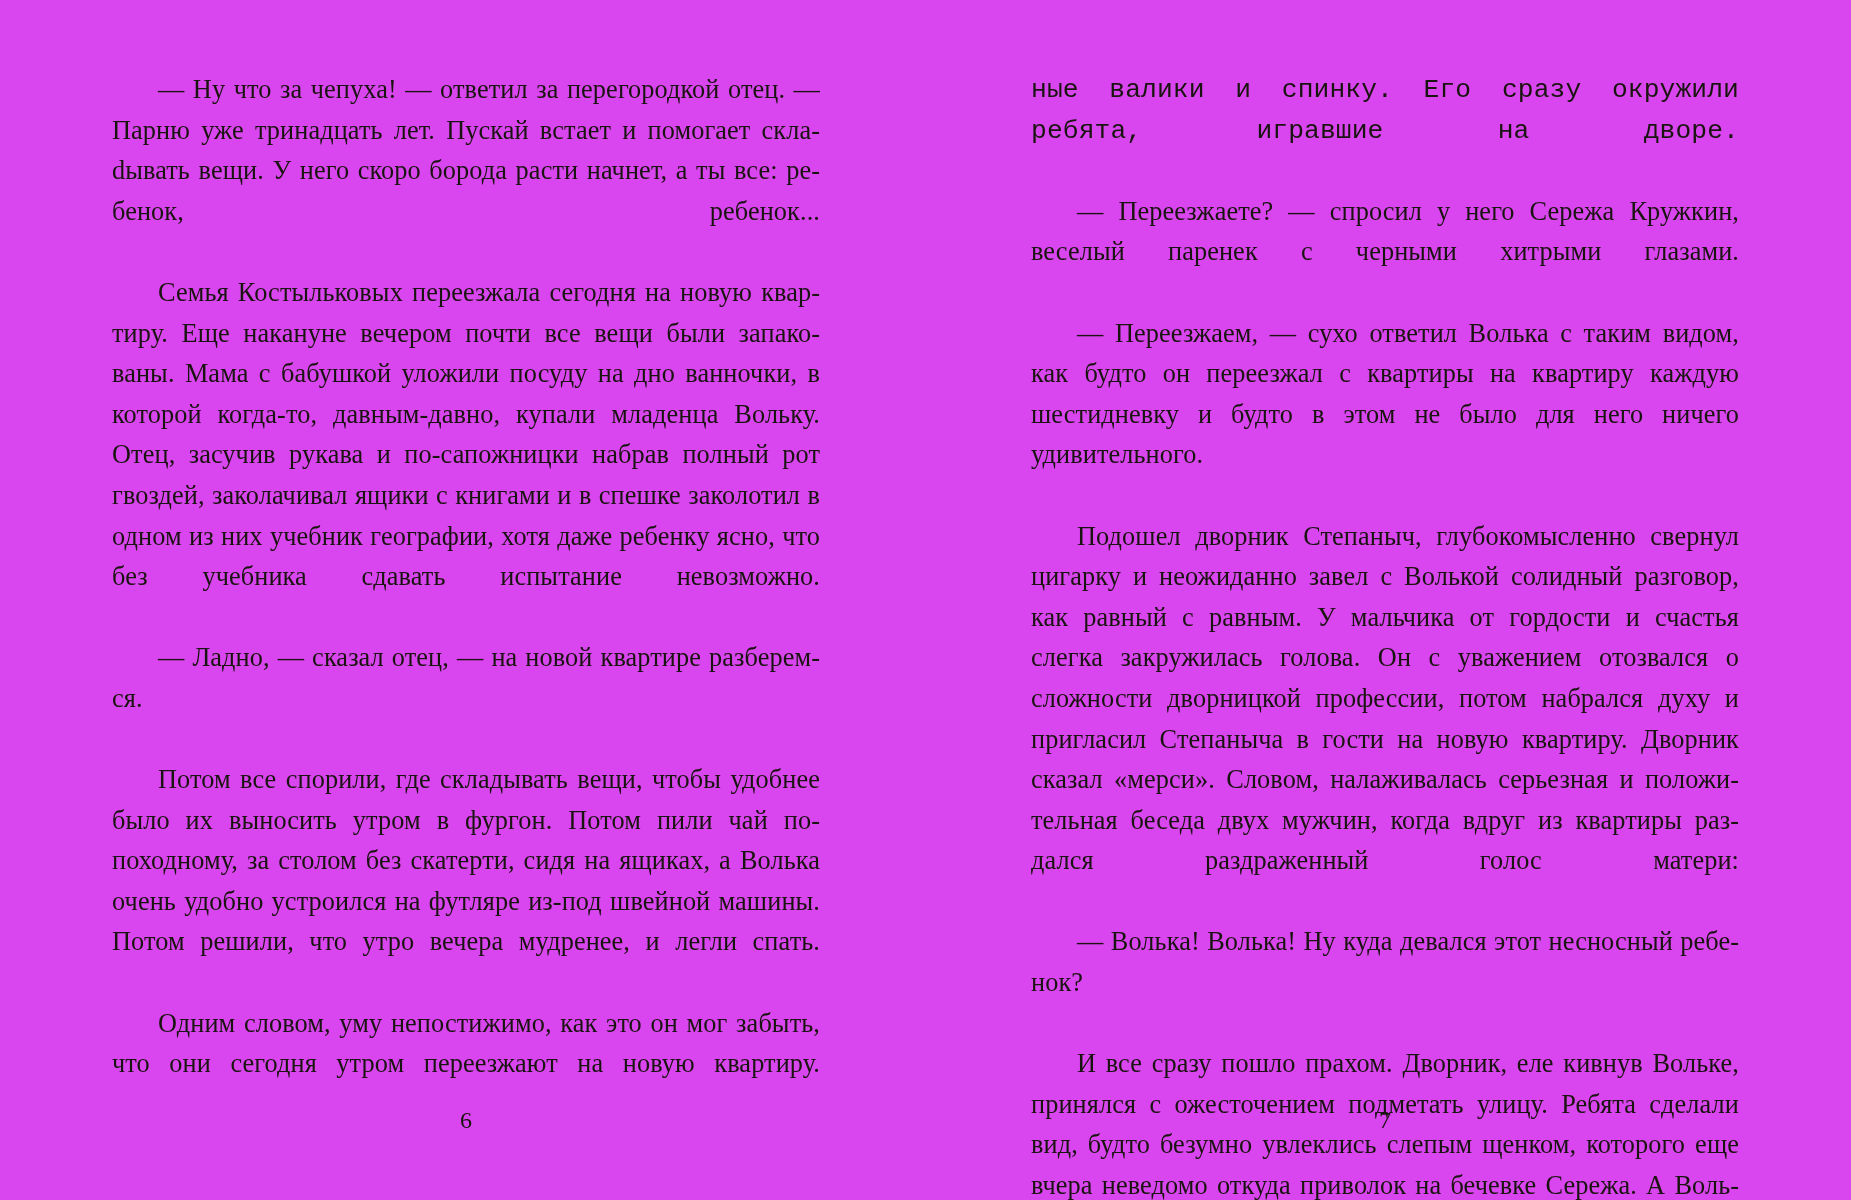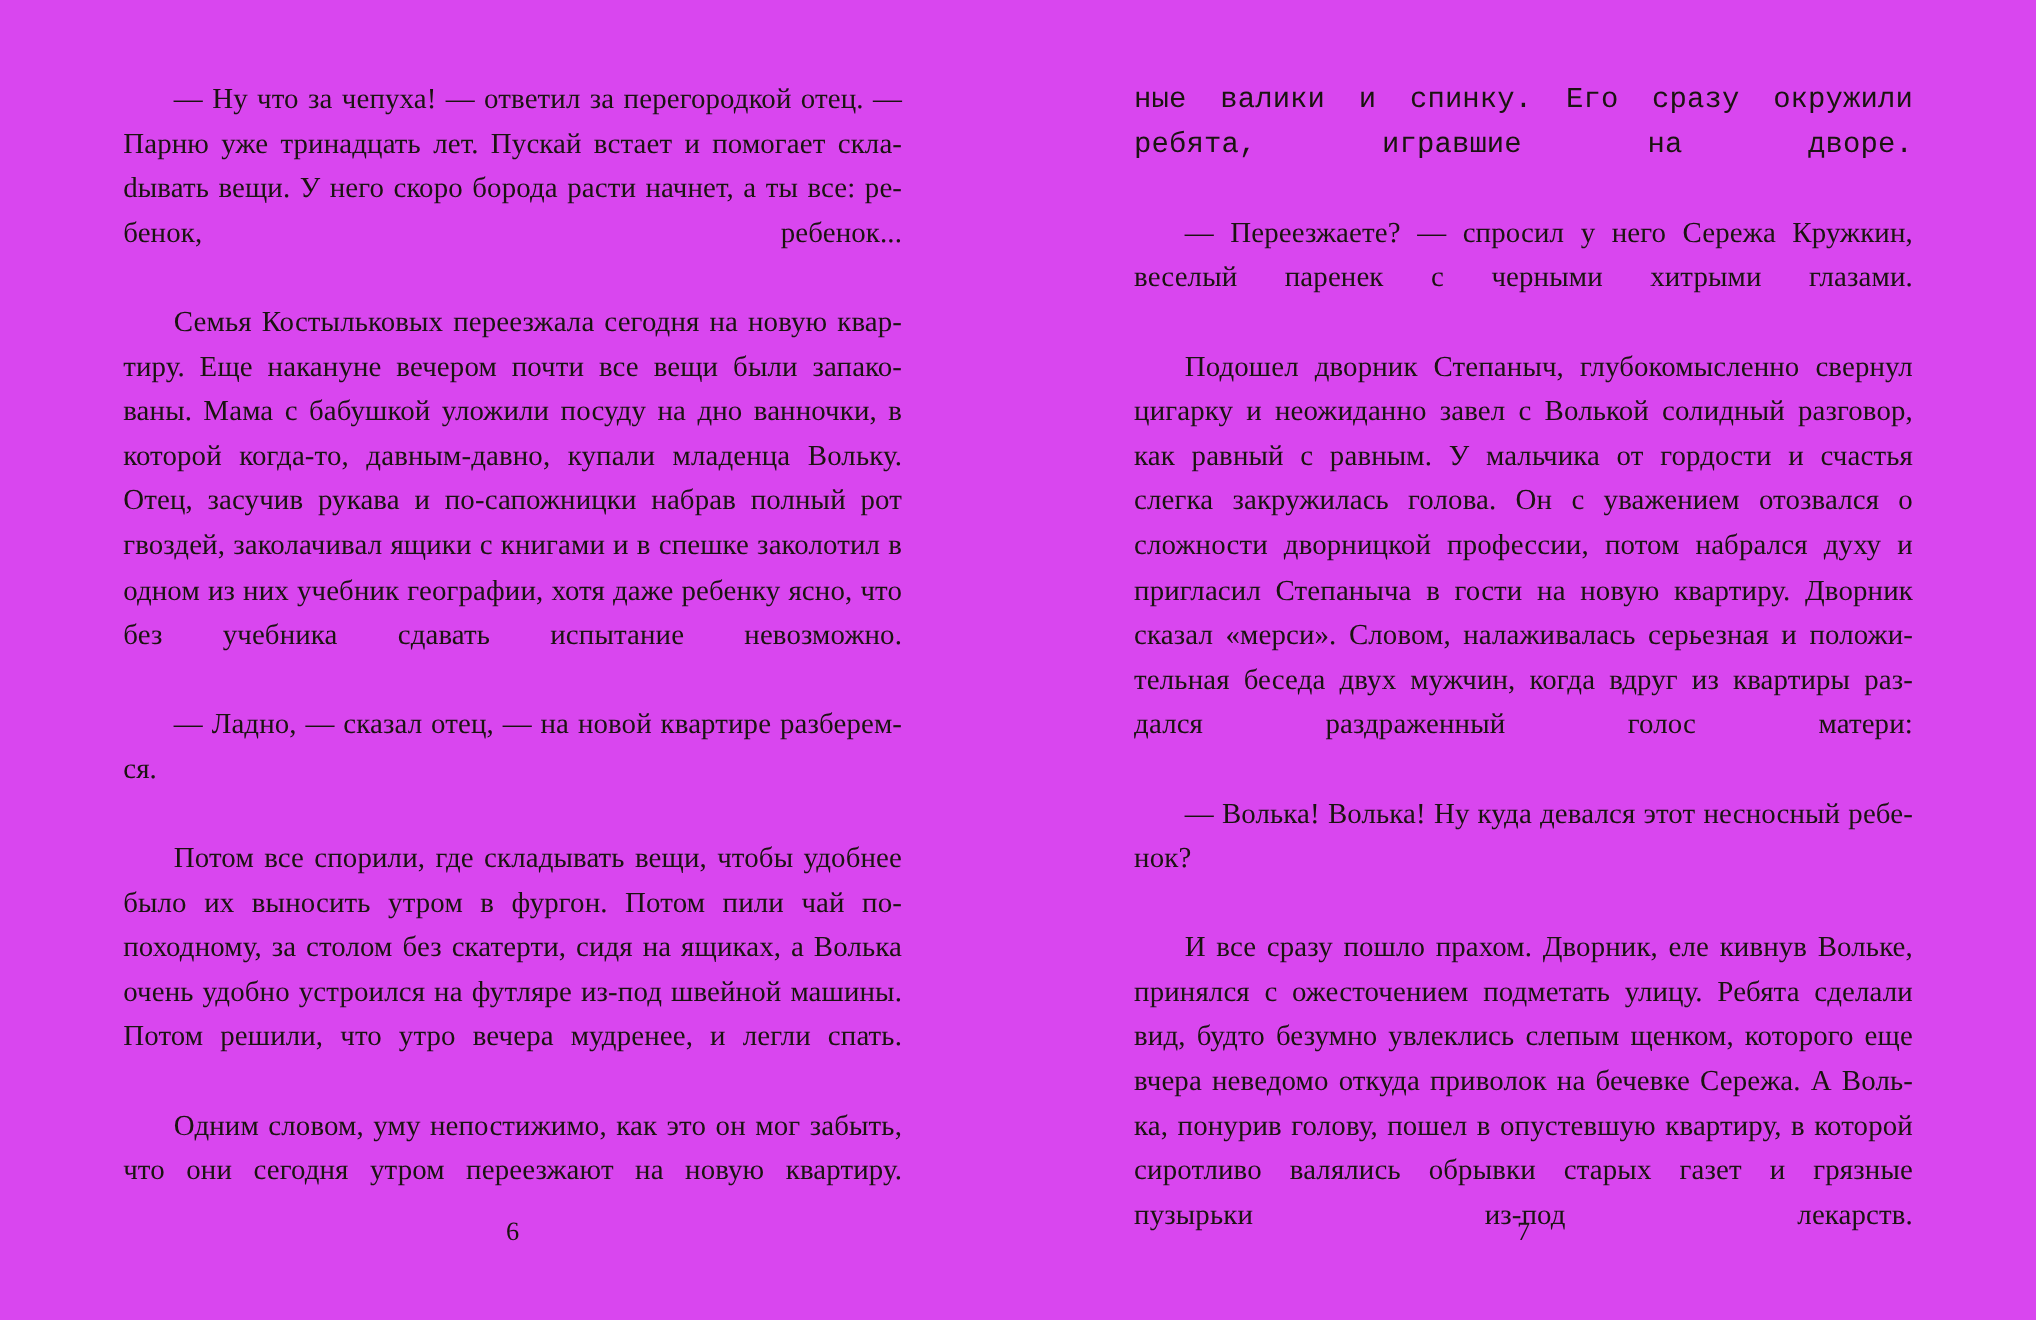--- a/index.html
+++ b/index.html
@@ -85,20 +85,21 @@
       <p class="para">Одним словом, уму непостижимо, как это он мог забыть, что они сегодня утром переезжают на новую квартиру.</p>
 
     </div>
     <div class="folio">6</div>
   </div>
 
   <div class="page page-right">
     <div class="textblock">
       <p class="para cont">ные валики и спинку. Его сразу окружили ребята, игравшие на дворе.</p>
       <p class="para">— Переезжаете? — спросил у него Сережа Кружкин, весе­лый паренек с черными хитрыми глазами.</p>
+      <p class="para">— Переезжаем, — сухо ответил Волька с таким видом, как будто он переезжал с квартиры на квартиру каждую шестидневку и будто в этом не было для него ничего удивительного.</p>
       <p class="para">Подошел дворник Степаныч, глубокомысленно свернул цигарку и неожиданно завел с Волькой солидный разго­вор, как равный с равным. У мальчика от гордости и сча­стья слегка закружилась голова. Он с уважением отозвался о сложности дворницкой профессии, потом набрался духу и пригласил Степаныча в гости на новую квартиру. Дворник сказал «мерси». Словом, налаживалась серьезная и положи­тельная беседа двух мужчин, когда вдруг из квартиры раз­дался раздраженный голос матери:</p>
       <p class="para">— Волька! Волька! Ну куда девался этот несносный ребе­нок?</p>
       <p class="para">И все сразу пошло прахом. Дворник, еле кивнув Вольке, принялся с ожесточением подметать улицу. Ребята сделали вид, будто безумно увлеклись слепым щенком, которого еще вчера неведомо откуда приволок на бечевке Сережа. А Воль­ка, понурив голову, пошел в опустевшую квартиру, в кото­рой сиротливо валялись обрывки старых газет и грязные пузырьки из-под лекарств.</p>
 
     </div>
     <div class="folio">7</div>
   </div>
 
 </div>
 

